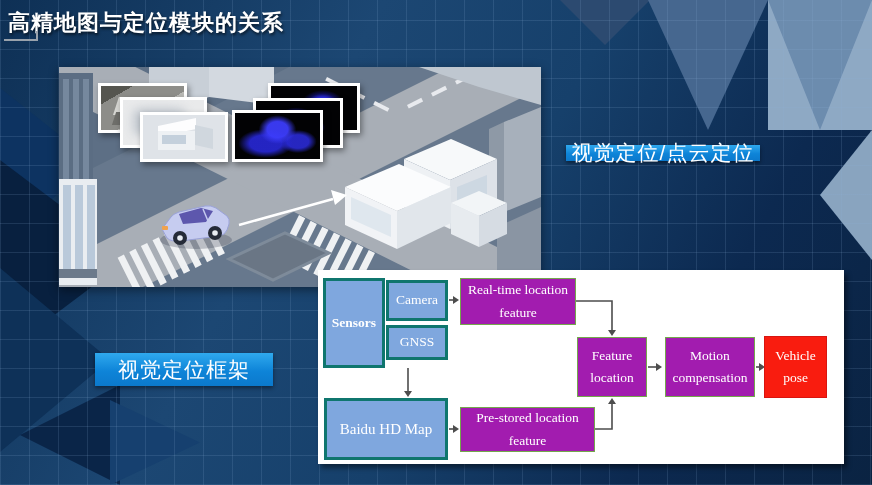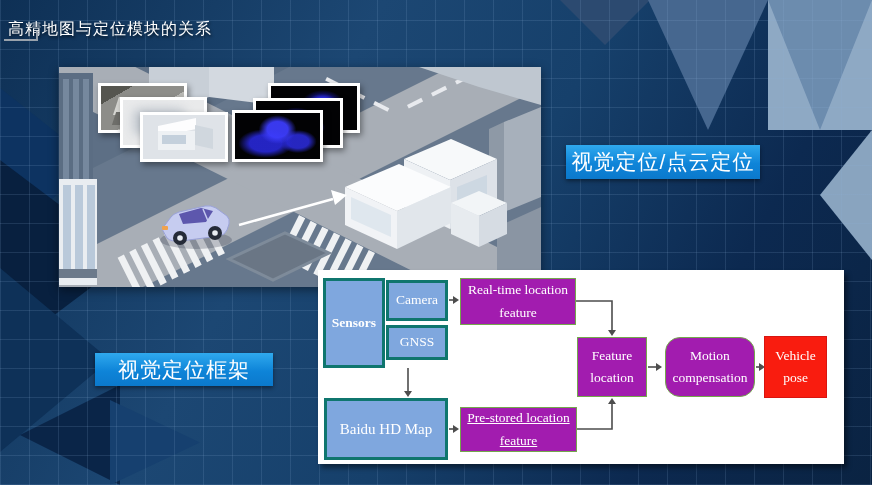--- a/index.html
+++ b/index.html
@@ -11,57 +11,57 @@
   }
   .tri { position:absolute; }
   .grid {
     position:absolute; inset:0; pointer-events:none;
     background-image:
       repeating-linear-gradient(0deg, rgba(140,175,215,.16) 0 1px, transparent 1px 29px),
       repeating-linear-gradient(90deg, rgba(140,175,215,.16) 0 1px, transparent 1px 29px);
   }
   
   .title {
-    position:absolute; left:8px; top:19px; color:#fff; font-size:16px; font-weight:normal;
+    position:absolute; left:8px; top:8px; color:#fff; font-size:22px; font-weight:bold;
     letter-spacing:1px; text-shadow:1px 2px 3px rgba(0,0,0,.65); white-space:nowrap;
   }
   .title-corner {
     position:absolute; left:4px; top:31px; width:34px; height:10px;
     border-bottom:2px solid #99a2ac; border-right:2px solid #99a2ac;
   }
   
   .tag {
     position:absolute; display:flex; align-items:center; justify-content:center;
     background:linear-gradient(180deg,#2fa9ee 0%, #0e84d8 55%, #0b79cc 100%);
     color:#fff; font-size:21px; letter-spacing:1px; white-space:nowrap;
     box-shadow:0 2px 4px rgba(0,0,0,.45);
   }
-  .tag-right { left:566px; top:145px; width:194px; height:34px; }
+  .tag-right { left:566px; top:145px; width:194px; height:16px; }
   .tag-left  { left:95px;  top:353px; width:178px; height:33px; }
   
   .illu { position:absolute; left:59px; top:67px; width:482px; height:220px; overflow:hidden;
           background:#67788d; box-shadow:0 3px 10px rgba(0,0,0,.45); }
   .frame { position:absolute; border:3px solid #fff; box-shadow:2px 3px 6px rgba(0,0,0,.4); overflow:hidden; }
   .blob  { position:absolute; }
   
   .flow { position:absolute; left:318px; top:270px; width:526px; height:194px; background:#fff;
           box-shadow:3px 4px 5px rgba(0,0,0,.45); font-family:"Liberation Serif", serif; }
   .node { position:absolute; display:flex; align-items:center; justify-content:center; text-align:center;
           color:#fff; font-size:13.5px; line-height:1.65; padding:2px; }
   .n-blue  { background:#7fa7de; border:3px solid #0f766e; }
   .n-green { background:#a21caf; border:1px solid #74a74c; }
   .n-red   { background:#f91c0f; border:1px solid #d81510;justify-content:flex-end; }
   .n-sensors  { left:5px;   top:8px;   width:62px;  height:90px;font-weight:bold; }
   .n-camera   { left:68px;  top:10px;  width:62px;  height:41px; }
   .n-gnss     { left:68px;  top:55px;  width:62px;  height:35px; }
   .n-baidu    { left:6px;   top:128px; width:124px; height:62px; font-size:15px; }
   .n-realtime { left:142px; top:8px;   width:116px; height:47px; }
-  .n-prestored{ left:142px; top:137px; width:117px; height:45px;text-decoration:underline; }
+  .n-prestored{ left:142px; top:137px; width:135px; height:45px; }
   .n-fm       { left:259px; top:67px;  width:70px;  height:60px; }
-  .n-mc       { left:347px; top:67px;  width:90px;  height:60px;border-radius:15px; }
+  .n-mc       { left:347px; top:67px;  width:90px;  height:60px; }
   .n-vp       { left:446px; top:66px;  width:63px;  height:62px; }
   .edges { position:absolute; inset:0; }
 </style>
 </head>
 <body>
 
 <div class="slide">
 
   <div class="tri" style="left:560px;top:0;width:90px;height:45px;background:#2c4a70;clip-path:polygon(50% 100%,0 0,100% 0);"></div>
   <div class="tri" style="left:648px;top:0;width:120px;height:130px;background:#46678f;clip-path:polygon(50% 100%,0 0,100% 0);"></div>

